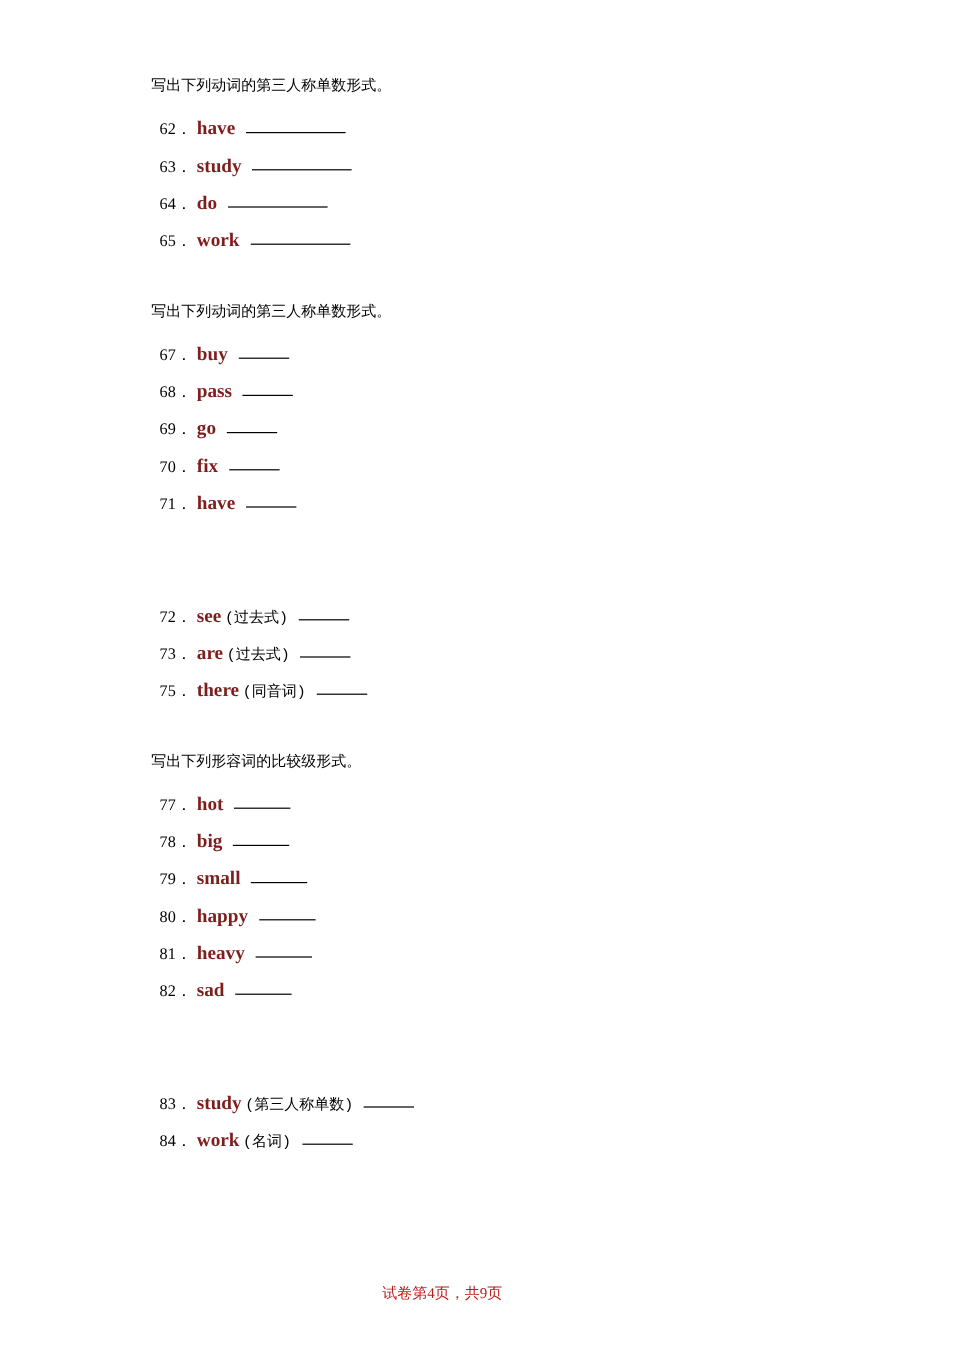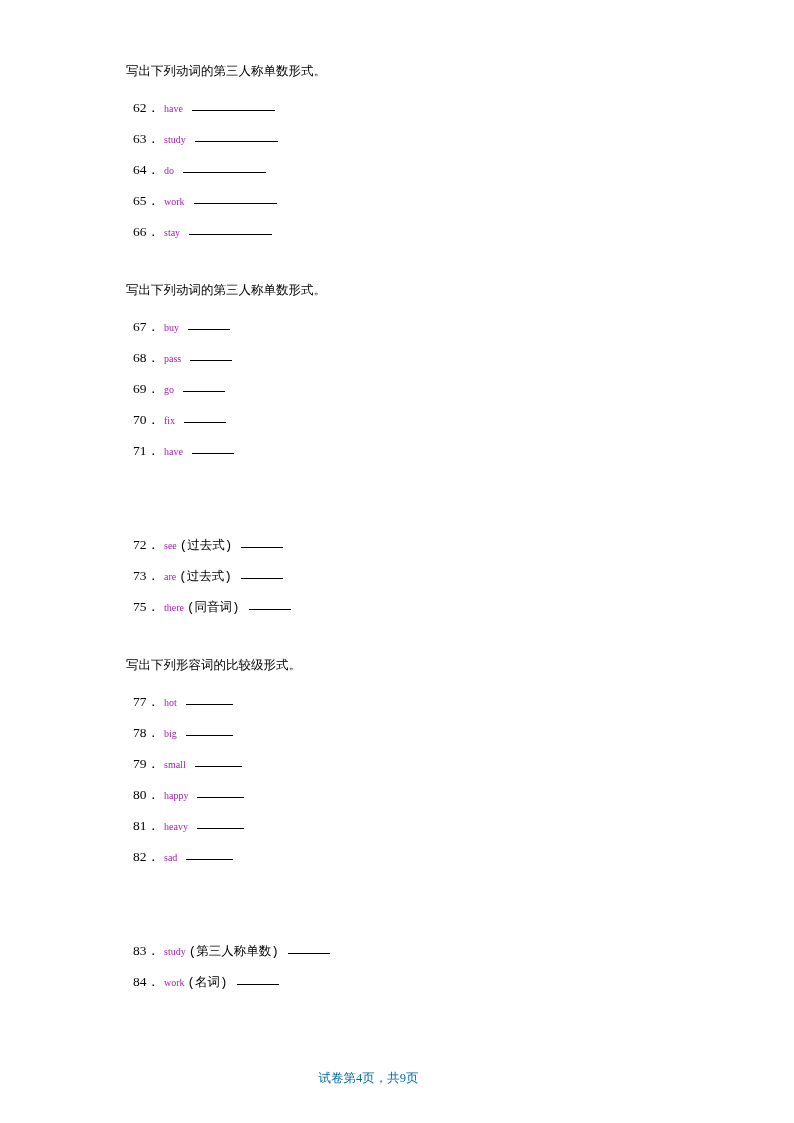--- a/index.html
+++ b/index.html
@@ -56,24 +56,25 @@
     font-size: 0;
   }
   .q-num {
     font-family: Liberation Serif, serif;
     font-size: 13.5px;
     color: #000;
     vertical-align: baseline;
   }
   .q-word {
     font-family: "Liberation Serif", "DejaVu Serif", serif;
-    font-size: 10px;
-    color: #a21caf;
+    font-size: 16px;
+    color: #7f1d1d;
     vertical-align: baseline;
     margin-left: 4px;
+    font-weight: bold;
   }
   .q-hint {
     font-family: Liberation Mono, monospace;
     font-size: 12.5px;
     color: #000;
     vertical-align: baseline;
     margin-left: 3px;
   }
   .q-blank {
     display: inline-block;
@@ -95,40 +96,39 @@
   
   .footer {
     position: absolute;
     left: 0;
     right: 0;
     top: 1069px;
     text-align: center;
     font-family: "DejaVu Sans", "Liberation Sans", sans-serif;
     font-size: 12.5px;
     line-height: 18px;
-    color: #0369a1;
+    color: #b91c1c;
   }
   .footer .fnum {
     font-family: "Liberation Serif", "DejaVu Serif", serif;
     font-size: 12.5px;
   }
 </style>
 </head>
 <body>
 
 <div class="page">
   <div class="content">
       <div class="block">
         <p class="section-heading">写出下列动词的第三人称单数形式。</p>
         <ul class="q-list">
           <li class="q-item"><span class="q-num">62．</span><span class="q-word">have</span><span class="q-blank blank-long"></span></li>
           <li class="q-item"><span class="q-num">63．</span><span class="q-word">study</span><span class="q-blank blank-long"></span></li>
           <li class="q-item"><span class="q-num">64．</span><span class="q-word">do</span><span class="q-blank blank-long"></span></li>
           <li class="q-item"><span class="q-num">65．</span><span class="q-word">work</span><span class="q-blank blank-long"></span></li>
-          <li class="q-item"><span class="q-num">66．</span><span class="q-word">stay</span><span class="q-blank blank-long"></span></li>
         </ul>
       </div>
       <div class="gap-section"></div>
       <div class="block">
         <p class="section-heading">写出下列动词的第三人称单数形式。</p>
         <ul class="q-list">
           <li class="q-item"><span class="q-num">67．</span><span class="q-word">buy</span><span class="q-blank blank-short"></span></li>
           <li class="q-item"><span class="q-num">68．</span><span class="q-word">pass</span><span class="q-blank blank-short"></span></li>
           <li class="q-item"><span class="q-num">69．</span><span class="q-word">go</span><span class="q-blank blank-short"></span></li>
           <li class="q-item"><span class="q-num">70．</span><span class="q-word">fix</span><span class="q-blank blank-short"></span></li>

